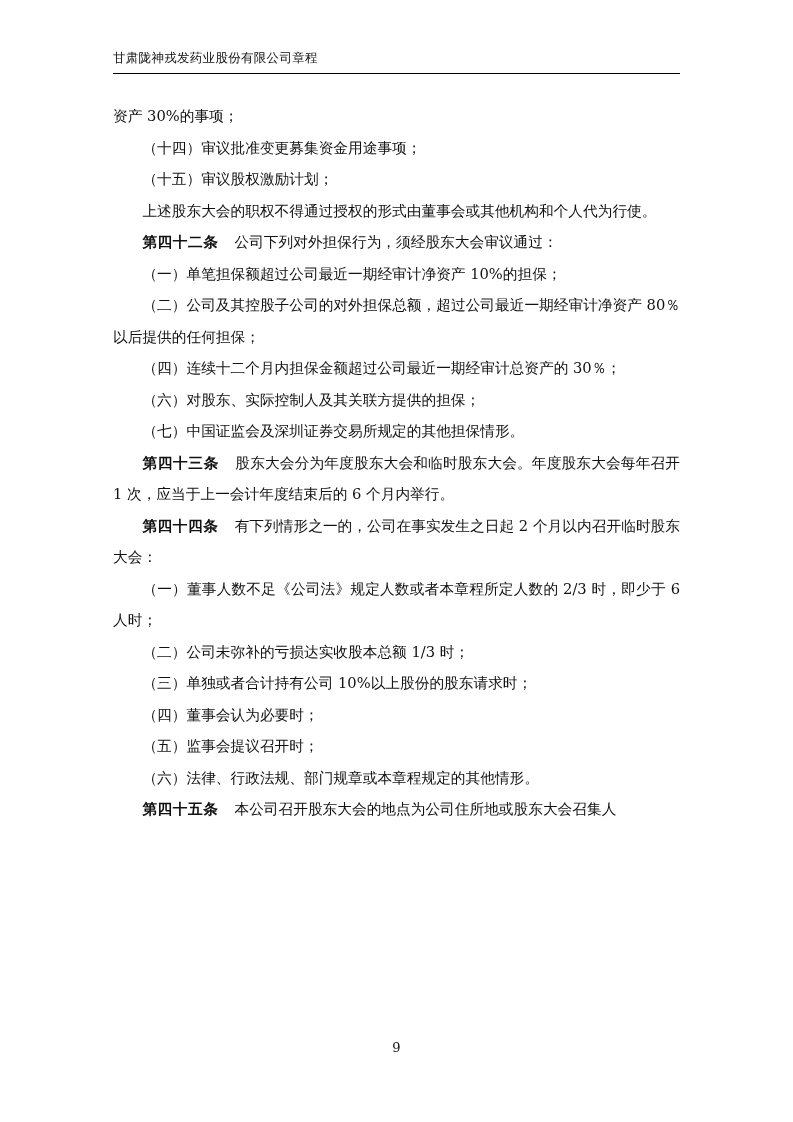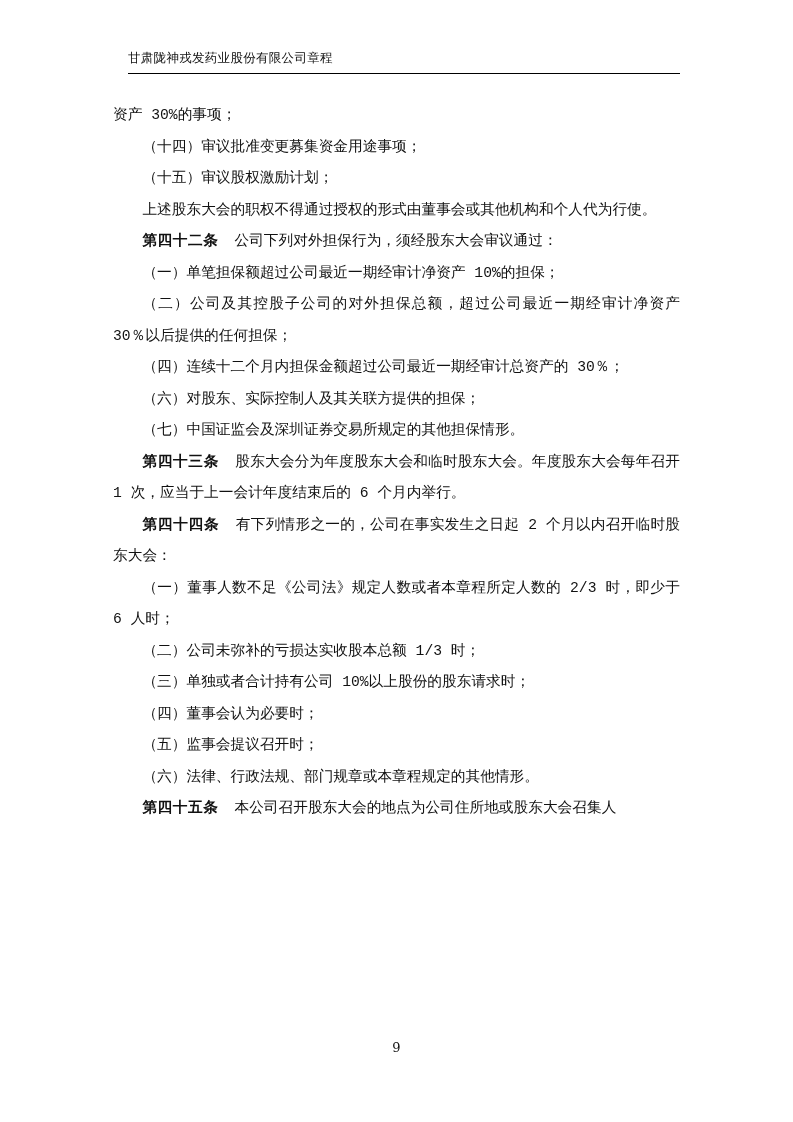--- a/index.html
+++ b/index.html
@@ -23,33 +23,31 @@
     top: 48px;
     width: 567px;
   }
   .header {
     font-size: 12.5px;
     line-height: 20px;
     letter-spacing: 0.3px;
     padding-bottom: 5px;
     border-bottom: 1px solid #000000;
     white-space: nowrap;
-    margin-left: 15px;
   }
   .body-text {
     margin-top: 26px;
     font-size: 14.7px;
     line-height: 31.5px;
     text-align: justify;
     text-justify: inter-ideograph;
   }
   .para {
     margin: 0;
     text-indent: 0;
-    font-family: Liberation Mono, monospace;
   }
   .para.indent {
     text-indent: 2em;
   }
   .bold {
     font-weight: bold;
     letter-spacing: 0.5px;
   }
   .gap {
     display: inline-block;
@@ -76,21 +74,21 @@
 
     <div class="body-text">
       <p class="para"><span>资产 30%的事项；</span></p>
       <p class="para indent"><span>（十四）审议批准变更募集资金用途事项；</span></p>
       <p class="para indent"><span>（十五）审议股权激励计划；</span></p>
       <p class="para indent"><span>上述股东大会的职权不得通过授权的形式由董事会或其他机构和个人代为行使。</span></p>
 
       <p class="para indent"><span class="bold">第四十二条</span><span class="gap"></span><span>公司下列对外担保行为，须经股东大会审议通过：</span></p>
 
       <p class="para indent"><span>（一）单笔担保额超过公司最近一期经审计净资产 10%的担保；</span></p>
-      <p class="para indent"><span>（二）公司及其控股子公司的对外担保总额，超过公司最近一期经审计净资产 30％以后提供的任何担保；</span></p>
+      <p class="para indent"><span>（二）公司及其控股子公司的对外担保总额，超过公司最近一期经审计净资产 80％以后提供的任何担保；</span></p>
       <p class="para indent"><span>（四）连续十二个月内担保金额超过公司最近一期经审计总资产的 30％；</span></p>
       <p class="para indent"><span>（六）对股东、实际控制人及其关联方提供的担保；</span></p>
       <p class="para indent"><span>（七）中国证监会及深圳证券交易所规定的其他担保情形。</span></p>
 
       <p class="para indent"><span class="bold">第四十三条</span><span class="gap"></span><span>股东大会分为年度股东大会和临时股东大会。年度股东大会每年召开 1 次，应当于上一会计年度结束后的 6 个月内举行。</span></p>
 
       <p class="para indent"><span class="bold">第四十四条</span><span class="gap"></span><span>有下列情形之一的，公司在事实发生之日起 2 个月以内召开临时股东大会：</span></p>
 
       <p class="para indent"><span>（一）董事人数不足《公司法》规定人数或者本章程所定人数的 2/3 时，即少于 6 人时；</span></p>
       <p class="para indent"><span>（二）公司未弥补的亏损达实收股本总额 1/3 时；</span></p>

